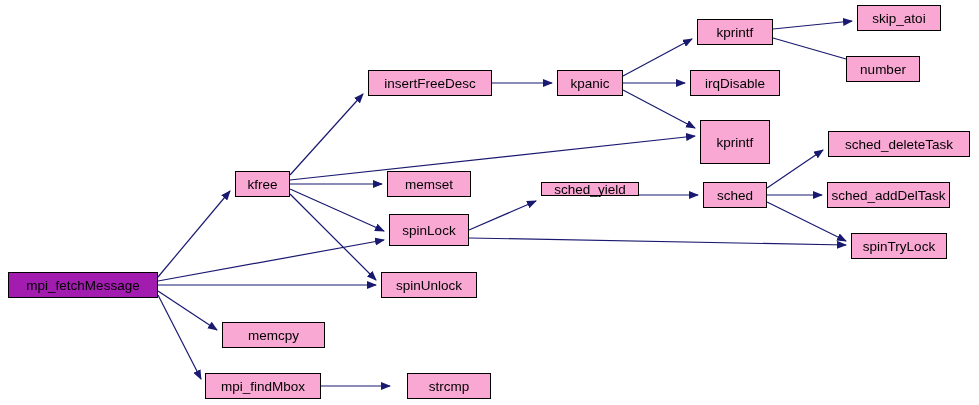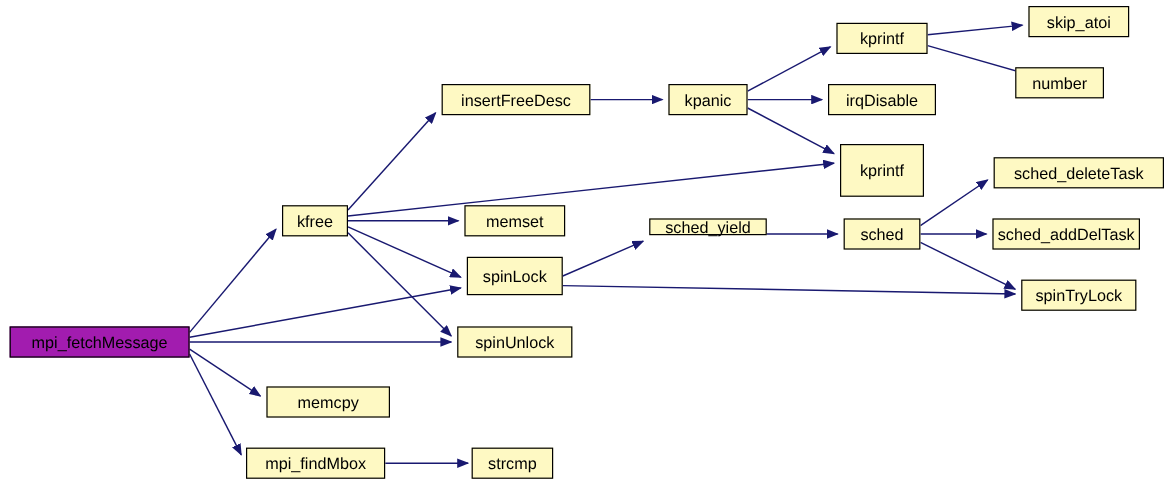--- a/index.html
+++ b/index.html
@@ -19,21 +19,21 @@
     position: absolute;
     left: 0;
     top: 0;
     width: 979px;
     height: 405px;
   }
   .node {
     position: absolute;
     box-sizing: border-box;
     border: 1px solid #000000;
-    background: #fef9c3;
+    background: #f9a8d4;
     color: #000000;
     font-size: 13.5px;
     display: flex;
     align-items: center;
     justify-content: center;
     white-space: nowrap;
     cursor: pointer;
   }
   .node.root {
     background: #a21caf;
@@ -109,15 +109,15 @@
   <div class="node" style="left:851px; top:233px; width:96px;  height:26px">spinTryLock</div>
 
   <div class="node" style="left:389px; top:214px; width:80px;  height:32px">spinLock</div>
 
   <div class="node" style="left:381px; top:272px; width:96px;  height:26px">spinUnlock</div>
 
   <div class="node" style="left:222px; top:322px; width:103px;  height:26px">memcpy</div>
 
   <div class="node" style="left:205px; top:373px; width:116px; height:26px">mpi_findMbox</div>
 
-  <div class="node" style="left:393px; top:373px; width:68px;  height:26px">strcmp</div>
+  <div class="node" style="left:407px; top:373px; width:84px;  height:26px">strcmp</div>
 
 </div>
 
 </body></html>

